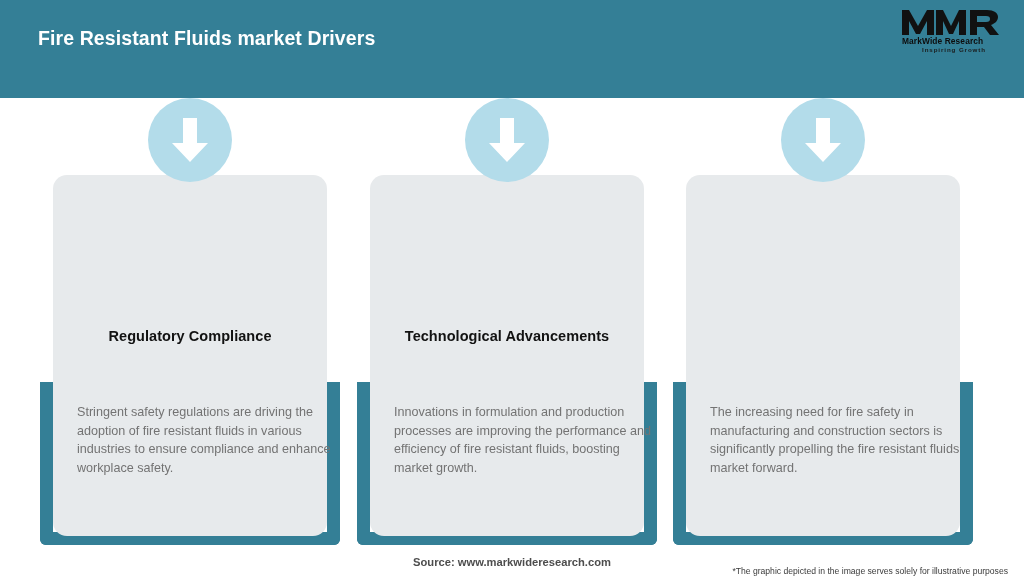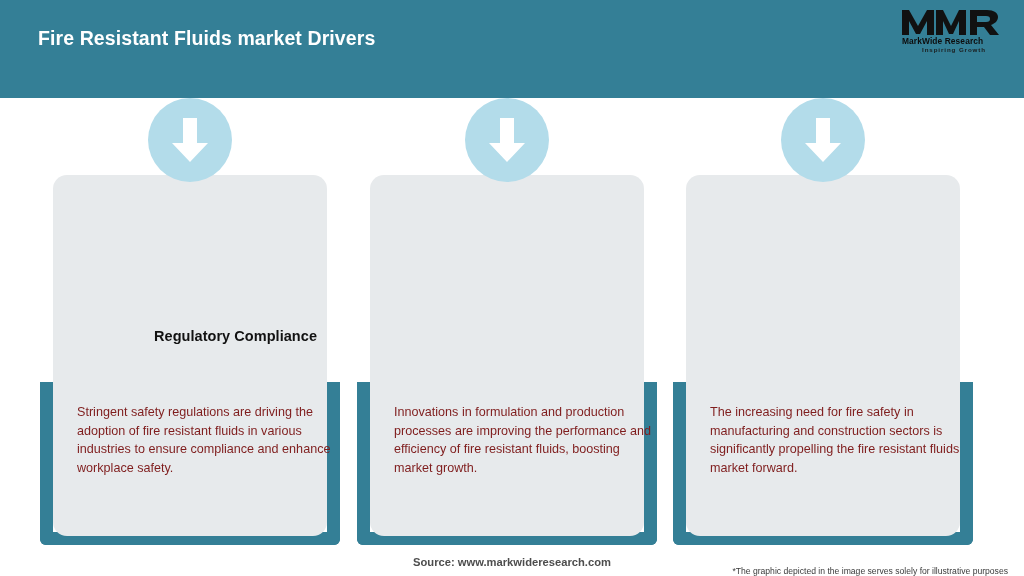--- a/index.html
+++ b/index.html
@@ -134,35 +134,35 @@
     left: 50%;
     top: 50%;
     transform: translate(-50%, -50%);
   }
 
   .card-title {
     position: absolute;
     left: 10px;
     top: 153px;
     width: 254px;
-    text-align: right;
+    text-align: center;
     font-size: 14.5px;
     font-weight: bold;
     color: #121212;
     letter-spacing: 0.05px;
   }
 
   .card-body {
     position: absolute;
     left: 24px;
     top: 228px;
     width: 260px;
     font-size: 12.6px;
     line-height: 18.6px;
-    color: #7f1d1d;
+    color: #737373;
   }
 
   
   .footer-source {
     position: absolute;
     left: 0;
     top: 556px;
     width: 1024px;
     text-align: center;
     font-size: 11.2px;
@@ -211,20 +211,21 @@
     <div class="card-icon">
       <svg width="40" height="48" viewBox="0 0 40 48" xmlns="http://www.w3.org/2000/svg">
         <polygon points="13,2 27,2 27,27 38,27 20,46 2,27 13,27" fill="#ffffff"></polygon>
       </svg>
     </div>
   </div>
 
   <div class="card-group g2">
     <div class="card-frame"></div>
     <div class="card">
+      <div class="card-title">Technological Advancements</div>
       <div class="card-body">Innovations in formulation and production processes are improving the performance and efficiency of fire resistant fluids, boosting market growth.</div>
     </div>
     <div class="card-icon">
       <svg width="40" height="48" viewBox="0 0 40 48" xmlns="http://www.w3.org/2000/svg">
         <polygon points="13,2 27,2 27,27 38,27 20,46 2,27 13,27" fill="#ffffff"></polygon>
       </svg>
     </div>
   </div>
 
   <div class="card-group g3">

